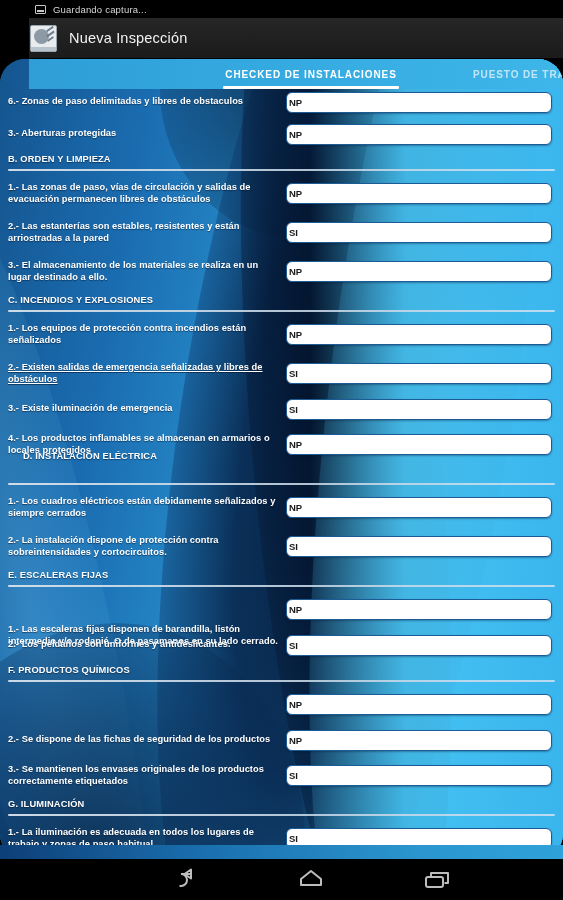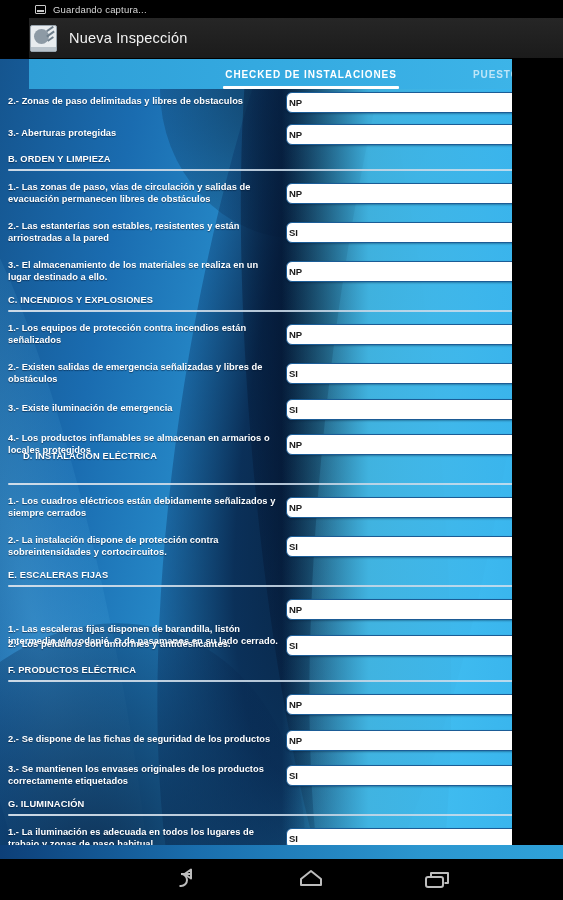--- a/index.html
+++ b/index.html
@@ -60,23 +60,24 @@
   }
   .app-icon .base{
     position:absolute; left:0; right:0; bottom:0; height:4px; background:#b9c3cb;
   }
   .app-title{
     color:#f2f2f2; font-size:14.5px; margin-left:12px; letter-spacing:.2px;
   }
 
   
   .page{
-    position:absolute; top:59px; left:0; width:512px; height:800px;
+    position:absolute; top:59px; left:0; width:563px; height:800px;
     overflow:hidden;
     background:#0369a1;
+    border-radius:25px;
   }
   
   .bg-layer{ position:absolute; inset:0; }
   .bg-base{
     background:linear-gradient(100deg,#15558f 0%,#1a6cb0 22%,#2d9ad6 52%,#35b5ea 74%,#2fa8e0 100%);
   }
   .bg-lightright{
     background:linear-gradient(90deg, rgba(53,183,235,0) 55%, rgba(70,196,243,.85) 72%, rgba(58,182,238,.95) 100%);
   }
   .swoosh{
@@ -210,55 +211,55 @@
     <div class="swoosh sw-light2"></div>
     <div class="swoosh sw-dark3"></div>
     <div class="bg-layer bg-lightright"></div>
 
     <div class="tabbar no-sel">
       <div class="tab t1 active">CHECKED DE INSTALACIONES</div>
       <div class="tab t2">PUESTO DE TRABAJO</div>
     </div>
 
     <div class="list" id="list">
-        <div class="q-text" style="top: 7.25px;">2.- Zonas de paso delimitadas y libres de obstaculos</div>
+        <div class="q-text" style="top: 7.25px;">6.- Zonas de paso delimitadas y libres de obstaculos</div>
         <div class="field" style="top: 2.5px;">NP</div>
         <div class="q-text" style="top: 39.25px;">3.- Aberturas protegidas</div>
         <div class="field" style="top: 34.5px;">NP</div>
         <div class="section" style="top: 65px;">B. ORDEN Y LIMPIEZA</div>
         <div class="divider" style="top: 80px;"></div>
         <div class="q-text" style="top: 93px;">1.- Las zonas de paso, vías de circulación y salidas de evacuación permanecen libres de obstáculos</div>
         <div class="field" style="top: 94px;">NP</div>
         <div class="q-text" style="top: 132px;">2.- Las estanterías son estables, resistentes y están arriostradas a la pared</div>
         <div class="field" style="top: 133px;">SI</div>
         <div class="q-text" style="top: 171px;">3.- El almacenamiento de los materiales se realiza en un lugar destinado a ello.</div>
         <div class="field" style="top: 172px;">NP</div>
         <div class="section" style="top: 206px;">C. INCENDIOS Y EXPLOSIONES</div>
         <div class="divider" style="top: 221px;"></div>
         <div class="q-text" style="top: 234px;">1.- Los equipos de protección contra incendios están señalizados</div>
         <div class="field" style="top: 235px;">NP</div>
-        <div class="q-text" style="top: 273px;">2.- Existen salidas de emergencia señalizadas y libres de obstáculos</div>
+        <div class="q-text" style="top: 273px; text-decoration: underline;">2.- Existen salidas de emergencia señalizadas y libres de obstáculos</div>
         <div class="field" style="top: 274px;">SI</div>
         <div class="q-text" style="top: 314.25px;">3.- Existe iluminación de emergencia</div>
         <div class="field" style="top: 309.5px;">SI</div>
         <div class="q-text" style="top: 344px;">4.- Los productos inflamables se almacenan en armarios o locales protegidos</div>
         <div class="field" style="top: 345px;">NP</div>
         <div class="section" style="top: 362px; margin-left: 15px;">D. INSTALACIÓN ELÉCTRICA</div>
         <div class="divider" style="top: 394px;"></div>
         <div class="q-text" style="top: 407px;">1.- Los cuadros eléctricos están debidamente señalizados y siempre cerrados</div>
         <div class="field" style="top: 408px;">NP</div>
         <div class="q-text" style="top: 446px;">2.- La instalación dispone de protección contra sobreintensidades y cortocircuitos.</div>
         <div class="field" style="top: 447px;">SI</div>
         <div class="section" style="top: 481px;">E. ESCALERAS FIJAS</div>
         <div class="divider" style="top: 496px;"></div>
         <div class="q-text" style="top: 535px;">1.- Las escaleras fijas disponen de barandilla, listón intermedio y/o rodapié. O de pasamanos en su lado cerrado.</div>
         <div class="field" style="top: 510px;">NP</div>
         <div class="q-text" style="top: 550.25px;">2.- Los peldaños son uniformes y antideslicantes.</div>
         <div class="field" style="top: 545.5px;">SI</div>
-        <div class="section" style="top: 576px;">F. PRODUCTOS ELÉCTRICA</div>
+        <div class="section" style="top: 576px;">F. PRODUCTOS QUÍMICOS</div>
         <div class="divider" style="top: 591px;"></div>
         <div class="field" style="top: 605px;">NP</div>
         <div class="q-text" style="top: 645.25px;">2.- Se dispone de las fichas de seguridad de los productos</div>
         <div class="field" style="top: 640.5px;">NP</div>
         <div class="q-text" style="top: 675px;">3.- Se mantienen los envases originales de los productos correctamente etiquetados</div>
         <div class="field" style="top: 676px;">SI</div>
         <div class="section" style="top: 710px;">G. ILUMINACIÓN</div>
         <div class="divider" style="top: 725px;"></div>
         <div class="q-text" style="top: 738px;">1.- La iluminación es adecuada en todos los lugares de trabajo y zonas de paso habitual.</div>
         <div class="field" style="top: 739px;">SI</div>

